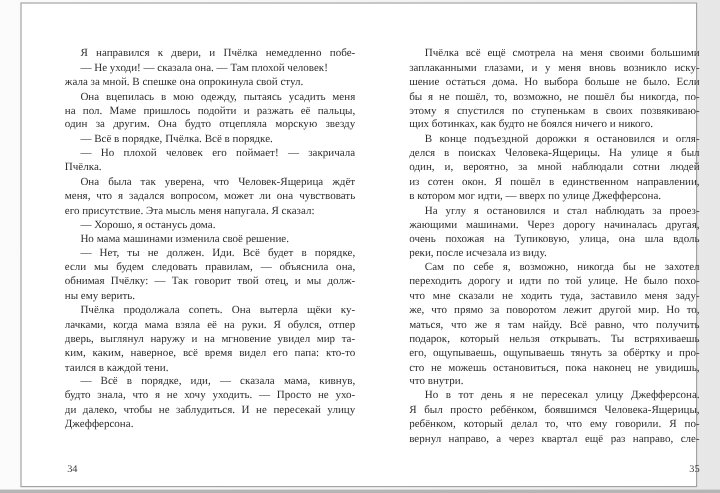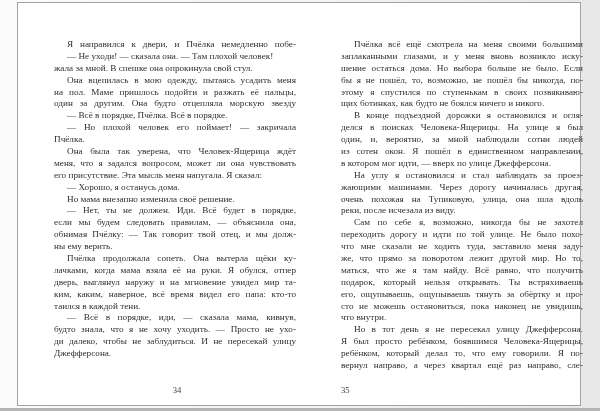--- a/index.html
+++ b/index.html
@@ -49,22 +49,22 @@
   .line.indent { text-indent: 13px; }
   .line.end { text-align-last: left; }
   .pagenum {
     position: absolute;
     top: 382px;
     width: 242px;
     color: #3c3c3c;
     font-size: 8.6px;
     line-height: 10px;
   }
-  .pagenum-left  { left: 38px; text-align: center; }
-  .pagenum-right { left: 323px; text-align: left; }
+  .pagenum-left  { left: 38px; text-align: left; }
+  .pagenum-right { left: 323px; text-align: right; }
 </style>
 </head>
 <body>
 
 <div class="screen">
   <div class="spread">
 
     <div>
       <div class="textcol col-left">
           <div class="line indent">Я направился к двери, и Пчёлка немедленно побе-</div>
@@ -73,21 +73,21 @@
           <div class="line indent">Она вцепилась в мою одежду, пытаясь усадить меня</div>
           <div class="line">на пол. Маме пришлось подойти и разжать её пальцы,</div>
           <div class="line">один за другим. Она будто отцепляла морскую звезду</div>
           <div class="line indent end">— Всё в порядке, Пчёлка. Всё в порядке.</div>
           <div class="line indent">— Но плохой человек его поймает! — закричала</div>
           <div class="line end">Пчёлка.</div>
           <div class="line indent">Она была так уверена, что Человек-Ящерица ждёт</div>
           <div class="line">меня, что я задался вопросом, может ли она чувствовать</div>
           <div class="line end">его присутствие. Эта мысль меня напугала. Я сказал:</div>
           <div class="line indent end">— Хорошо, я останусь дома.</div>
-          <div class="line indent end">Но мама внезапно изменила своё решение.</div>
+          <div class="line indent end">Но мама машинами изменила своё решение.</div>
           <div class="line indent">— Нет, ты не должен. Иди. Всё будет в порядке,</div>
           <div class="line">если мы будем следовать правилам, — объяснила она,</div>
           <div class="line">обнимая Пчёлку: — Так говорит твой отец, и мы долж-</div>
           <div class="line end">ны ему верить.</div>
           <div class="line indent">Пчёлка продолжала сопеть. Она вытерла щёки ку-</div>
           <div class="line">лачками, когда мама взяла её на руки. Я обулся, отпер</div>
           <div class="line">дверь, выглянул наружу и на мгновение увидел мир та-</div>
           <div class="line">ким, каким, наверное, всё время видел его папа: кто-то</div>
           <div class="line end">таился в каждой тени.</div>
           <div class="line indent">— Всё в порядке, иди, — сказала мама, кивнув,</div>

